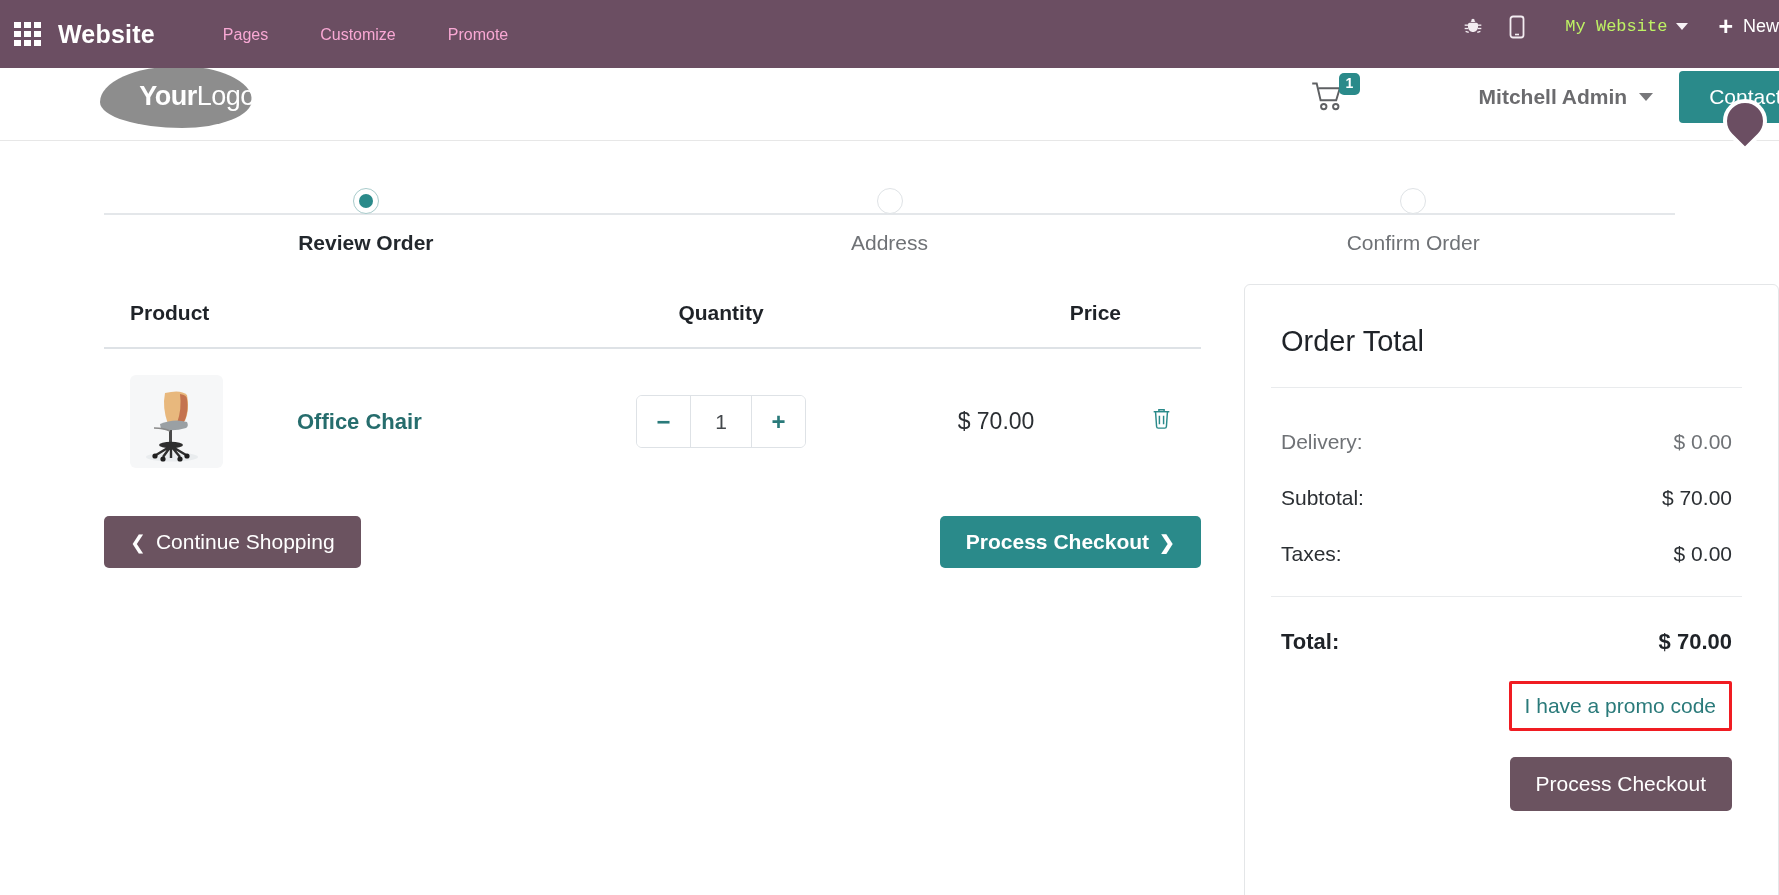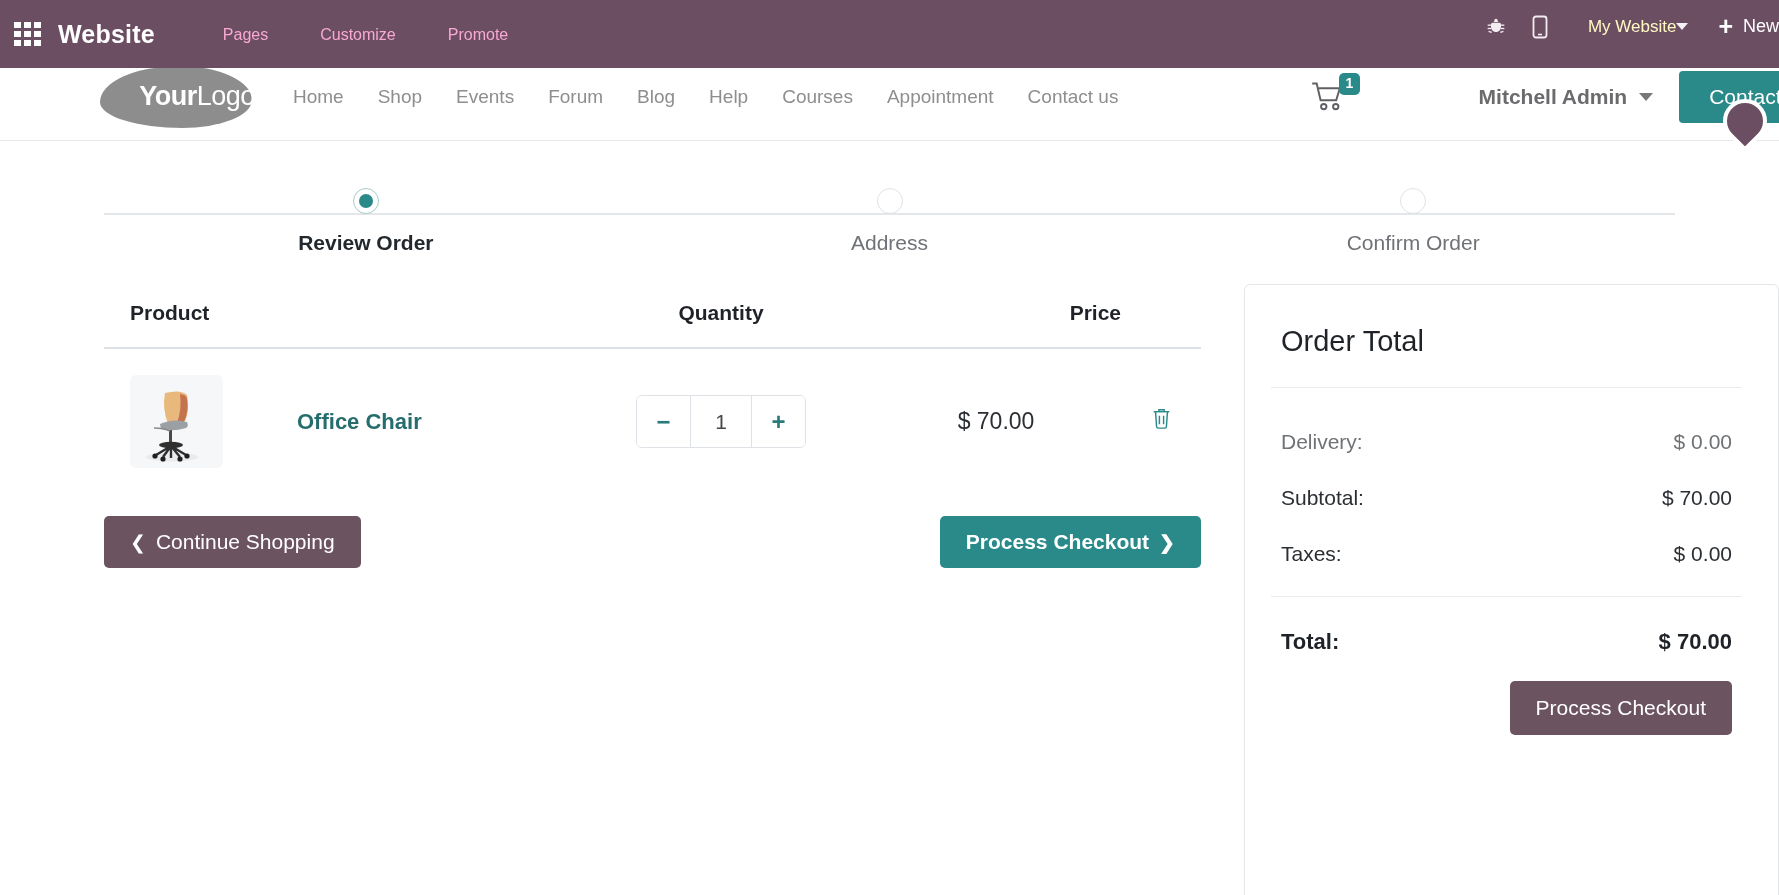--- a/index.html
+++ b/index.html
@@ -41,23 +41,24 @@
   .odoo-right {
     position: absolute; right: 0; top: 0; height: 53px;
     display: flex; align-items: center; padding-right: 0px;
   }
   .nav-icon-btn {
     width: 44px; height: 53px; display: flex;
     align-items: center; justify-content: center;
     color: #f3ecf1;
   }
   .my-website-btn {
-    display: flex; align-items: center; gap: 0;
-    font-size: 17px; color: #fef9c3; padding: 0 16px 0 26px;
+    display: flex; align-items: center; gap: 9px;
+    font-size: 17px; color: #bef264; padding: 0 16px 0 26px;
     white-space: nowrap;
+    font-family: Liberation Mono, monospace;
   }
   .caret-down {
     width: 0; height: 0;
     border-left: 6px solid transparent;
     border-right: 6px solid transparent;
     border-top: 7px solid #f7f2f6;
     display: inline-block;
   }
   .new-btn {
     display: flex; align-items: center; gap: 10px;
@@ -308,31 +309,20 @@
     </div>
   </div>
 </div>
 
 <div class="site-header">
   <div class="logo-wrap">
     <div class="logo-blob">
       <span class="logo-txt"><b>Your</b><span>Logo</span></span>
     </div>
   </div>
-  <nav class="site-nav">
-    <a href="#">Home</a>
-    <a href="#">Shop</a>
-    <a href="#">Events</a>
-    <a href="#">Forum</a>
-    <a href="#">Blog</a>
-    <a href="#">Help</a>
-    <a href="#">Courses</a>
-    <a href="#">Appointment</a>
-    <a href="#">Contact us</a>
-  </nav>
   <div class="header-right">
     <div class="cart-wrap">
       <svg width="36" height="30" viewBox="0 0 24 20" fill="none" stroke="#5e6063" stroke-width="1.3">
         <path d="M0.8 1h3l2.6 11.2h10.4l2.4-8H5.2"></path>
         <circle cx="8.5" cy="16.4" r="1.8"></circle>
         <circle cx="16.5" cy="16.4" r="1.8"></circle>
       </svg>
       <span class="cart-badge">1</span>
     </div>
     <div class="user-menu">
@@ -454,19 +444,22 @@
       <span class="tot-value">$ 0.00</span>
     </div>
 
     <div class="order-sep2"></div>
 
     <div class="tot-row grand">
       <span class="tot-label">Total:</span>
       <span class="tot-value">$ 70.00</span>
     </div>
 
+    <div class="promo-wrap">
+      <a href="#" class="promo-link">I have a promo code</a>
+    </div>
 
     <div class="checkout-wrap">
       <button class="btn-process-side">Process Checkout</button>
     </div>
   </div>
 
 </div>
 
 </body></html>

